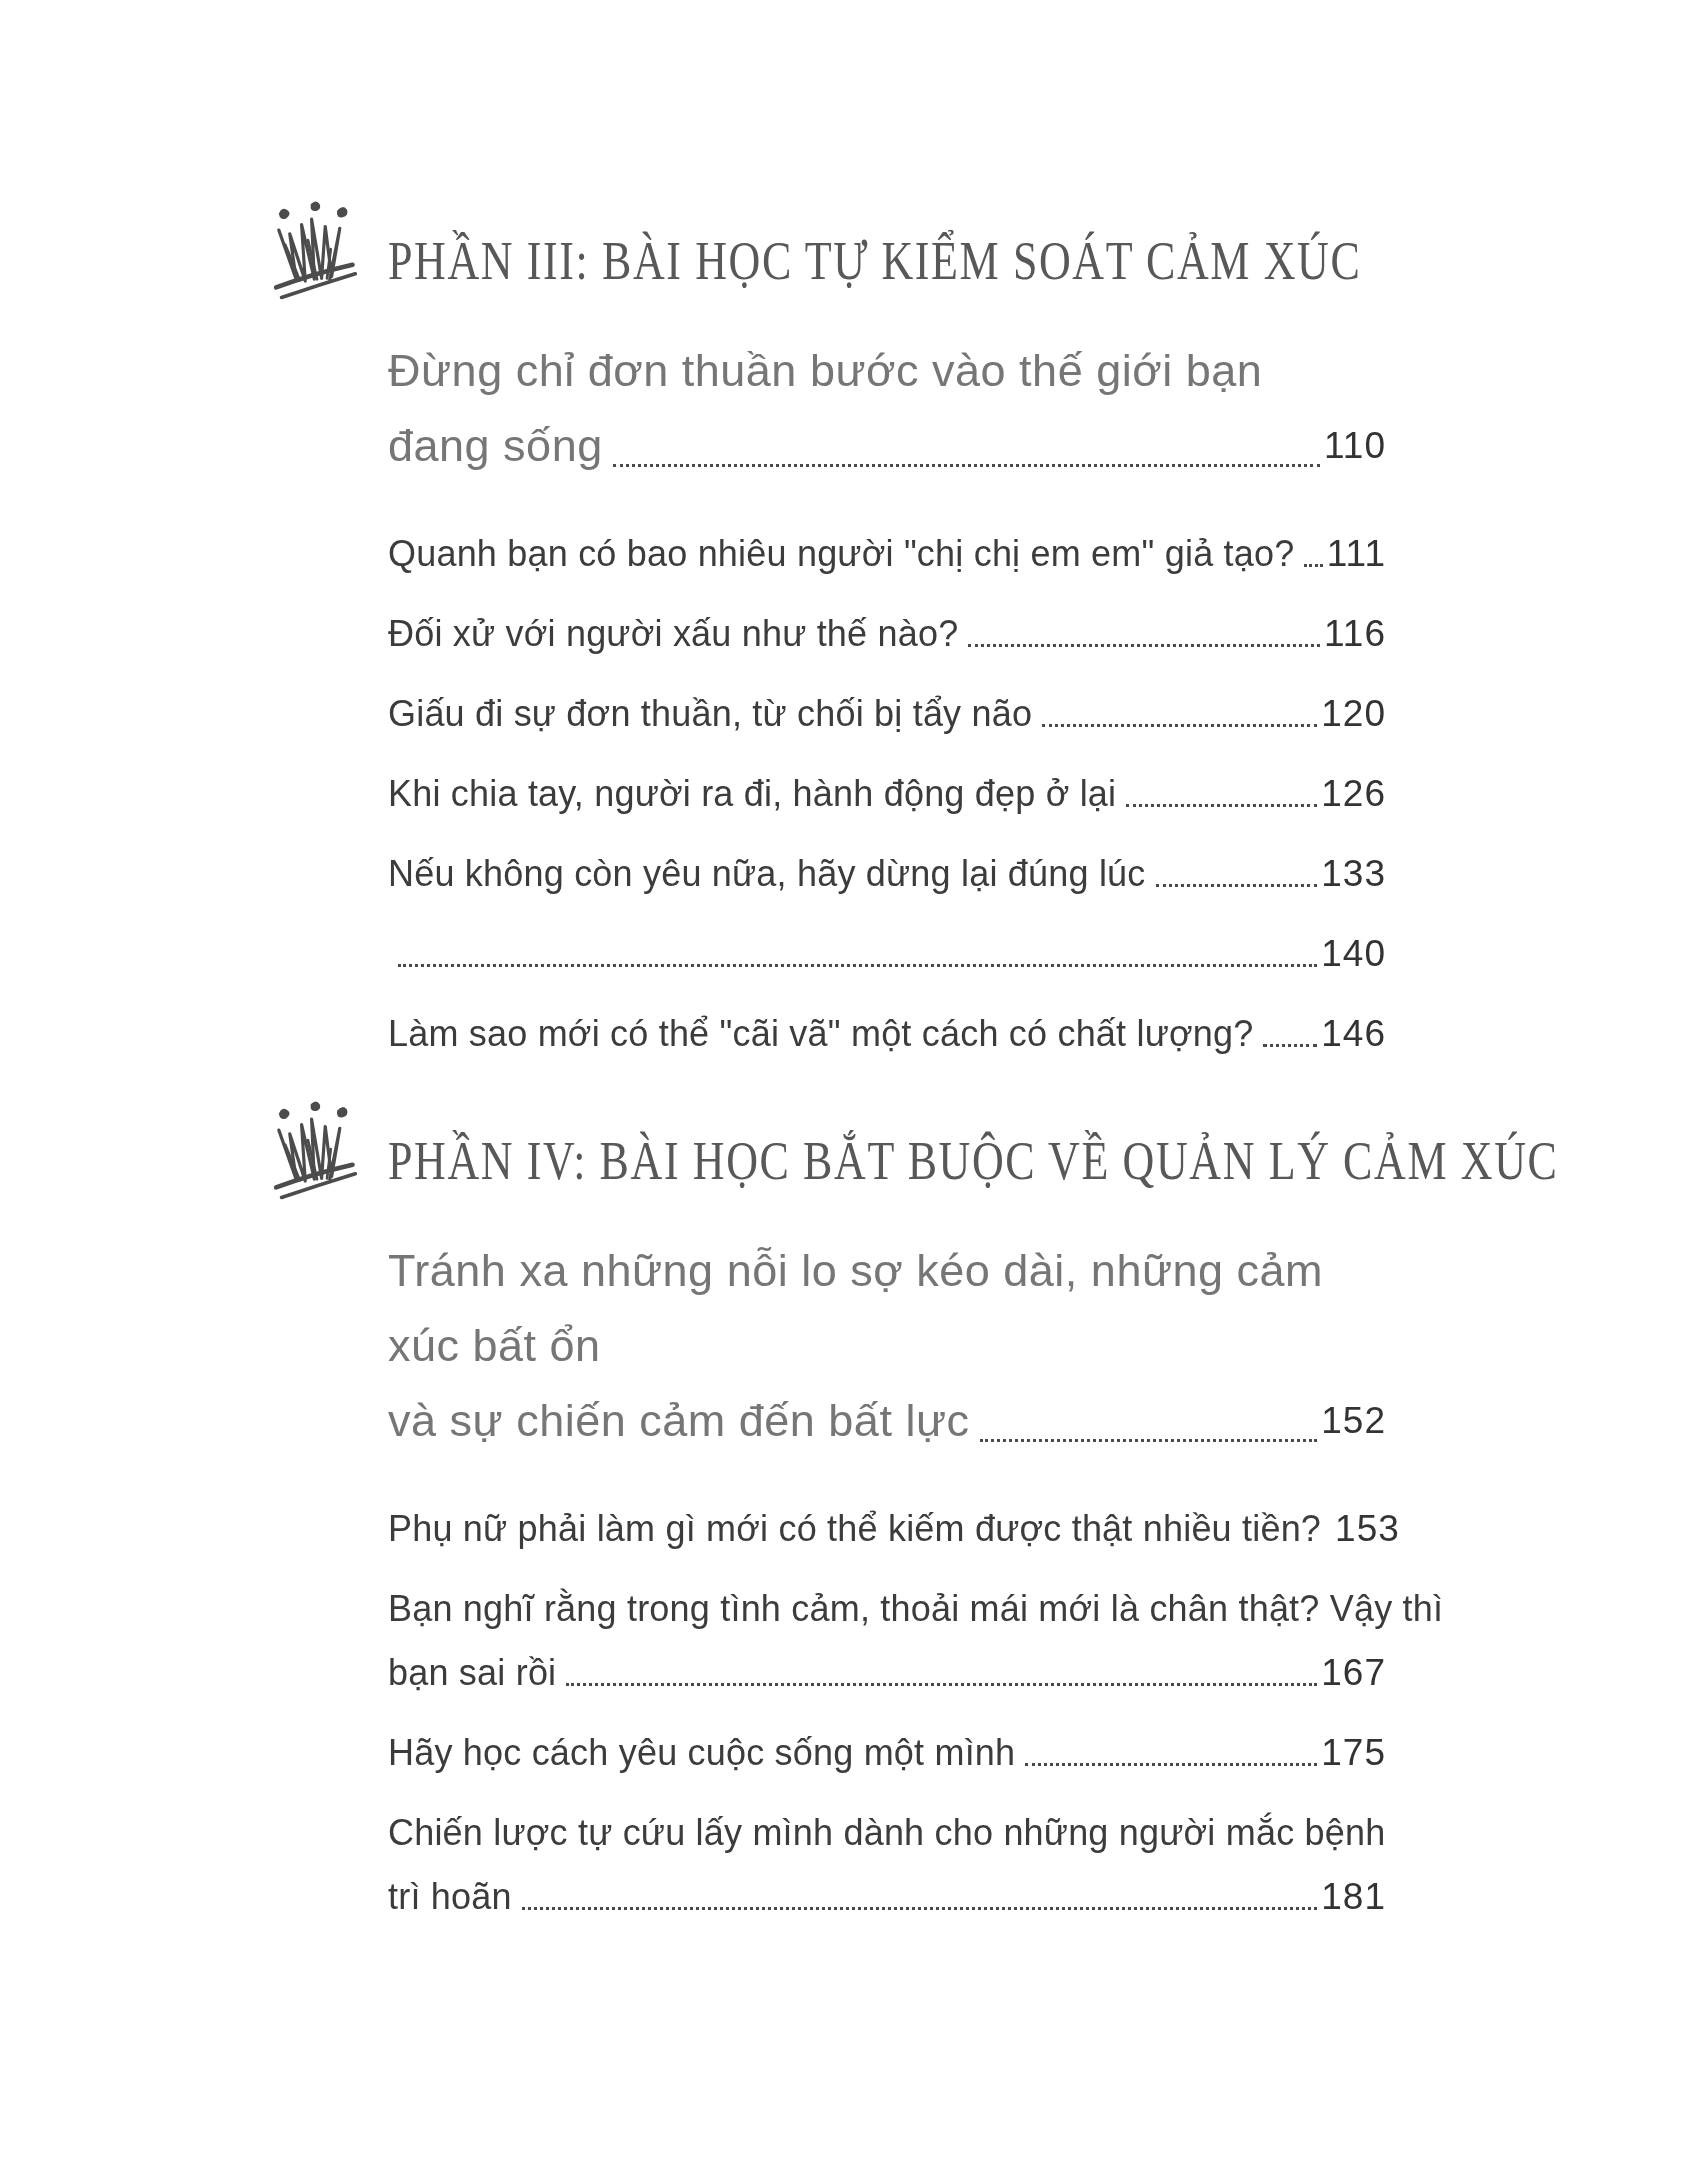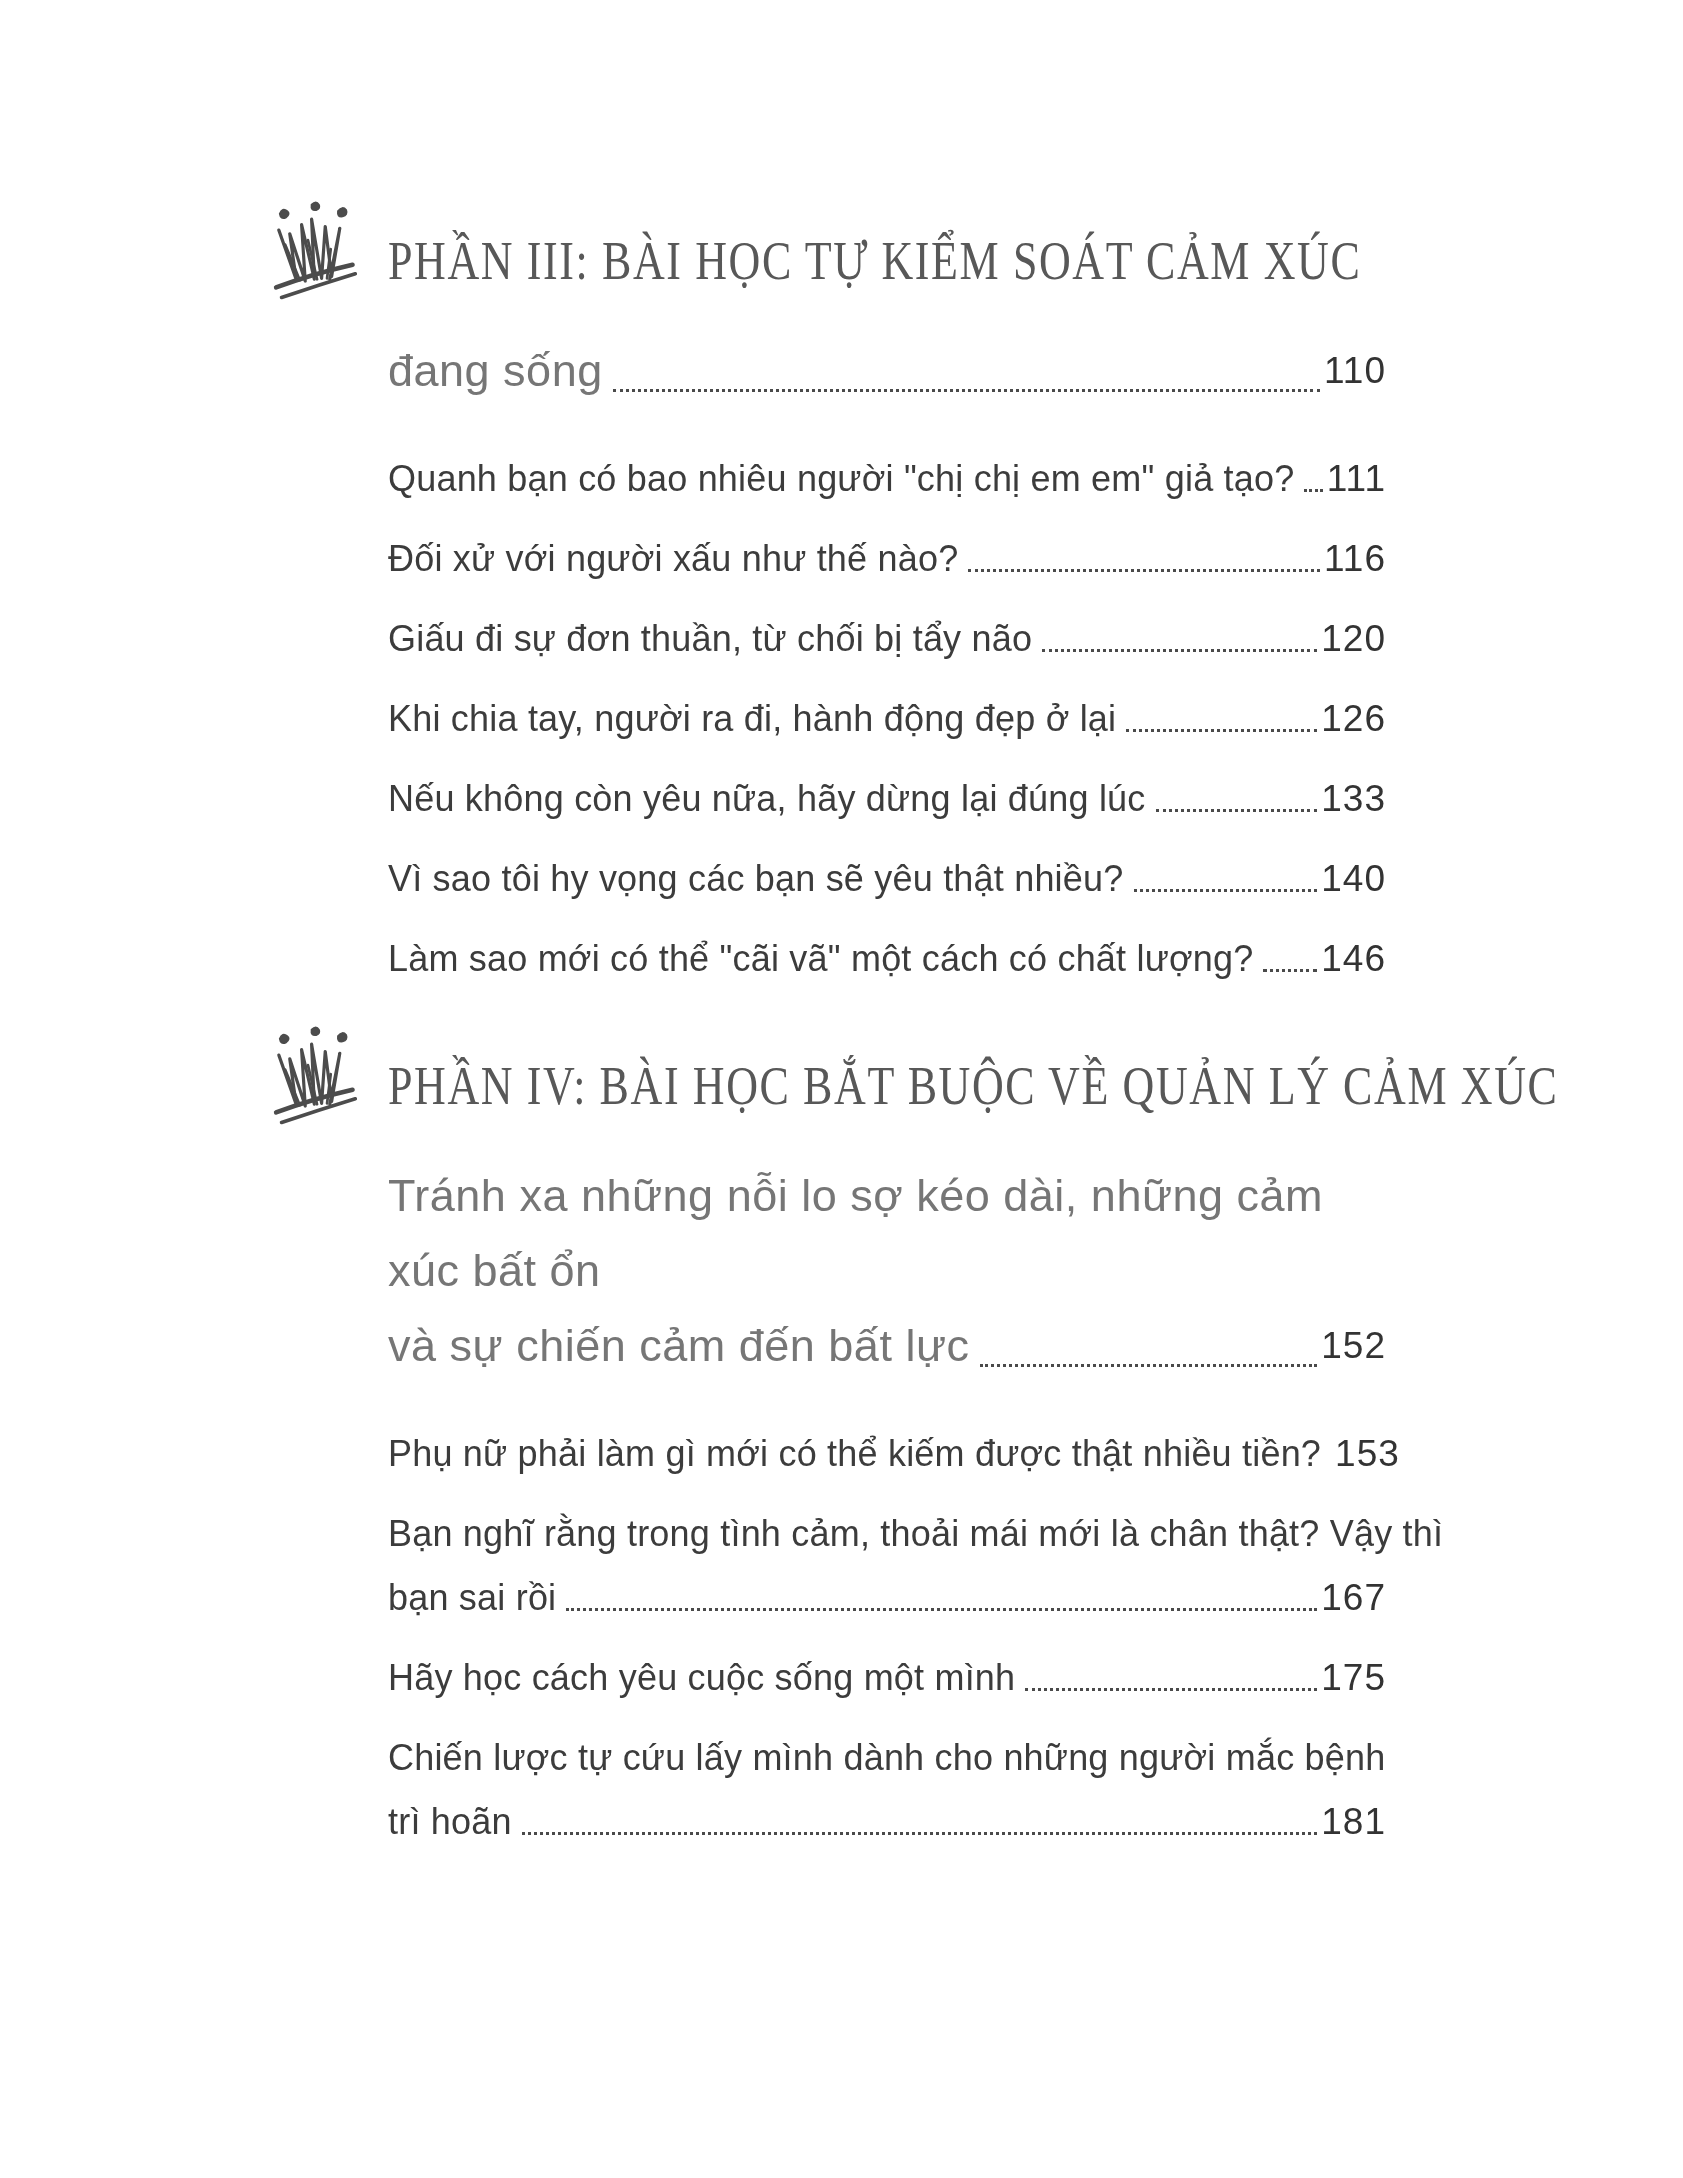--- a/index.html
+++ b/index.html
@@ -96,20 +96,21 @@
             <path stroke-width="3" d="M20 50 L36 89 M45 45 L55 88 M70 55 L66 87"></path>
             <path stroke-width="5" d="M10 97 Q50 82 94 72"></path>
             <path stroke-width="4" d="M16 108 Q58 94 97 82"></path>
           </g>
         </svg>
       </span>
       <h2 class="sec-title">PHẦN III: BÀI HỌC TỰ KIỂM SOÁT CẢM XÚC</h2>
     </header>
 
     <div class="subtitle">
+      <div class="sub-pre">Đừng chỉ đơn thuần bước vào thế giới bạn</div>
       <div class="row sub-row">
         <span class="sub-text">đang sống</span>
         <span class="dots"></span>
         <span class="pg">110</span>
       </div>
     </div>
 
     <ul class="entries">
       <li class="entry">
         <div class="row">
@@ -141,21 +142,20 @@
       </li>
       <li class="entry">
         <div class="row">
           <span class="t">Nếu không còn yêu nữa, hãy dừng lại đúng lúc</span>
           <span class="dots"></span>
           <span class="pg">133</span>
         </div>
       </li>
       <li class="entry">
         <div class="row">
-          <span class="t">Vì sao tôi hy vọng các bạn sẽ yêu thật nhiều?</span>
           <span class="dots"></span>
           <span class="pg">140</span>
         </div>
       </li>
       <li class="entry">
         <div class="row">
           <span class="t">Làm sao mới có thể "cãi vã" một cách có chất lượng?</span>
           <span class="dots"></span>
           <span class="pg">146</span>
         </div>

